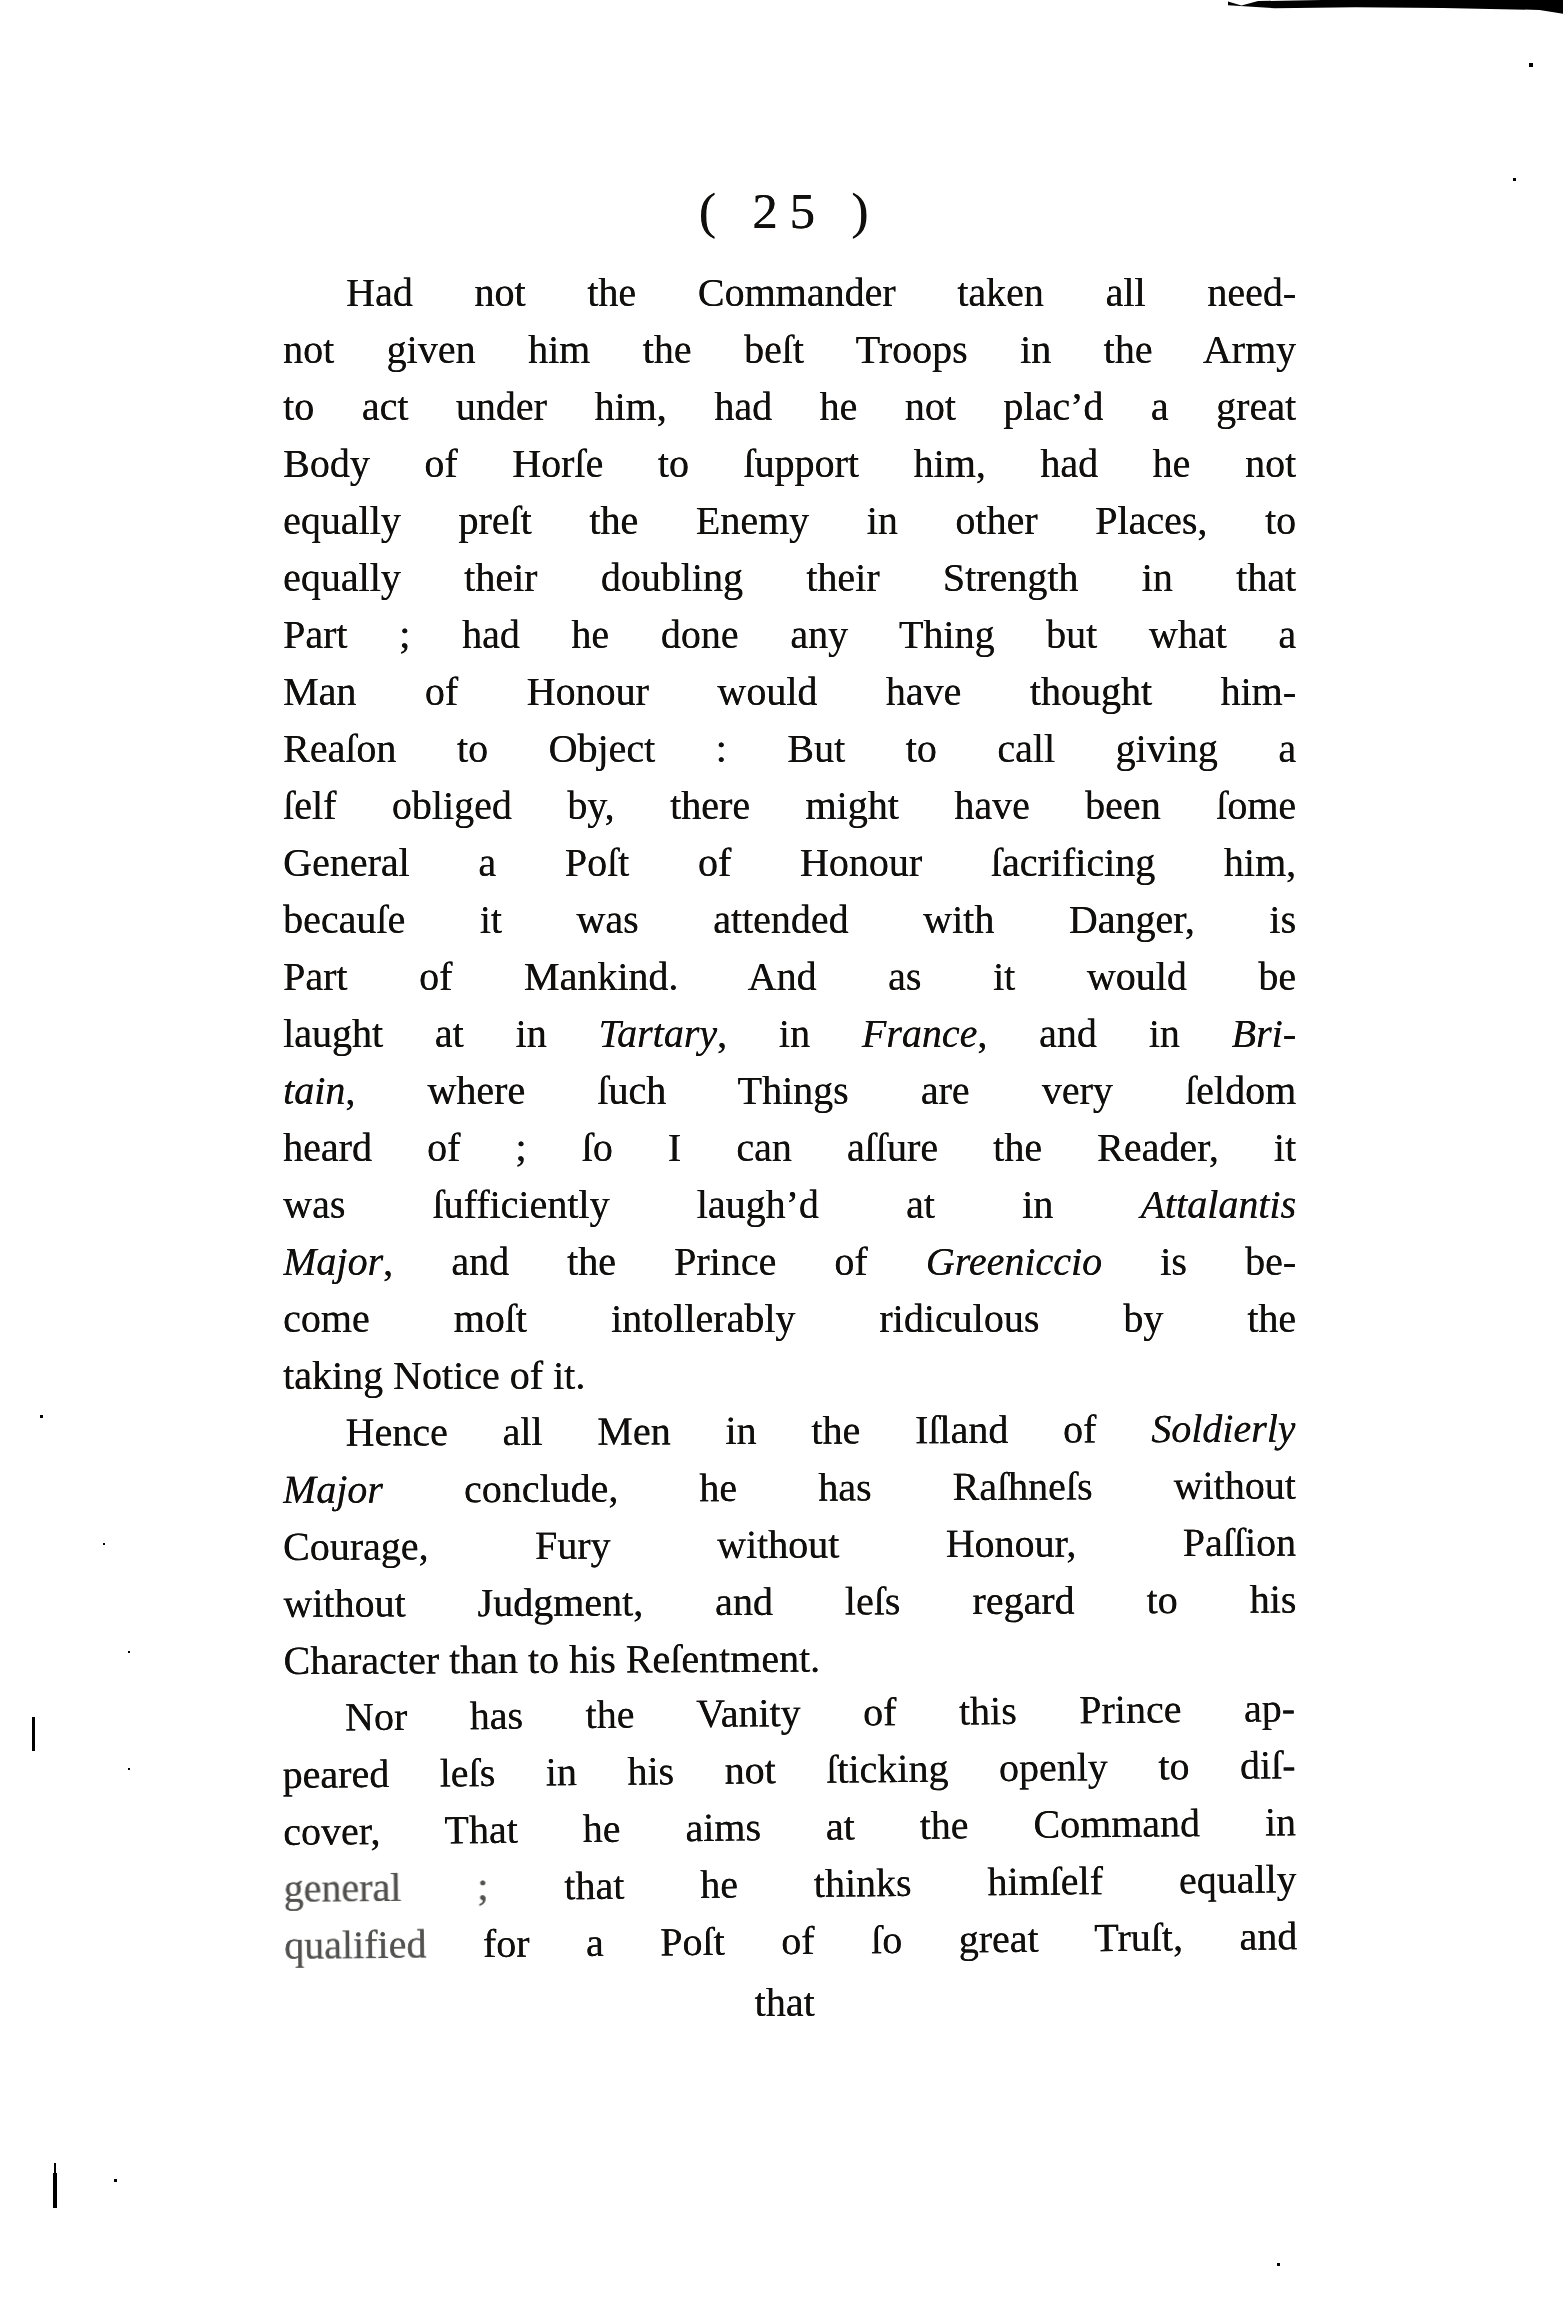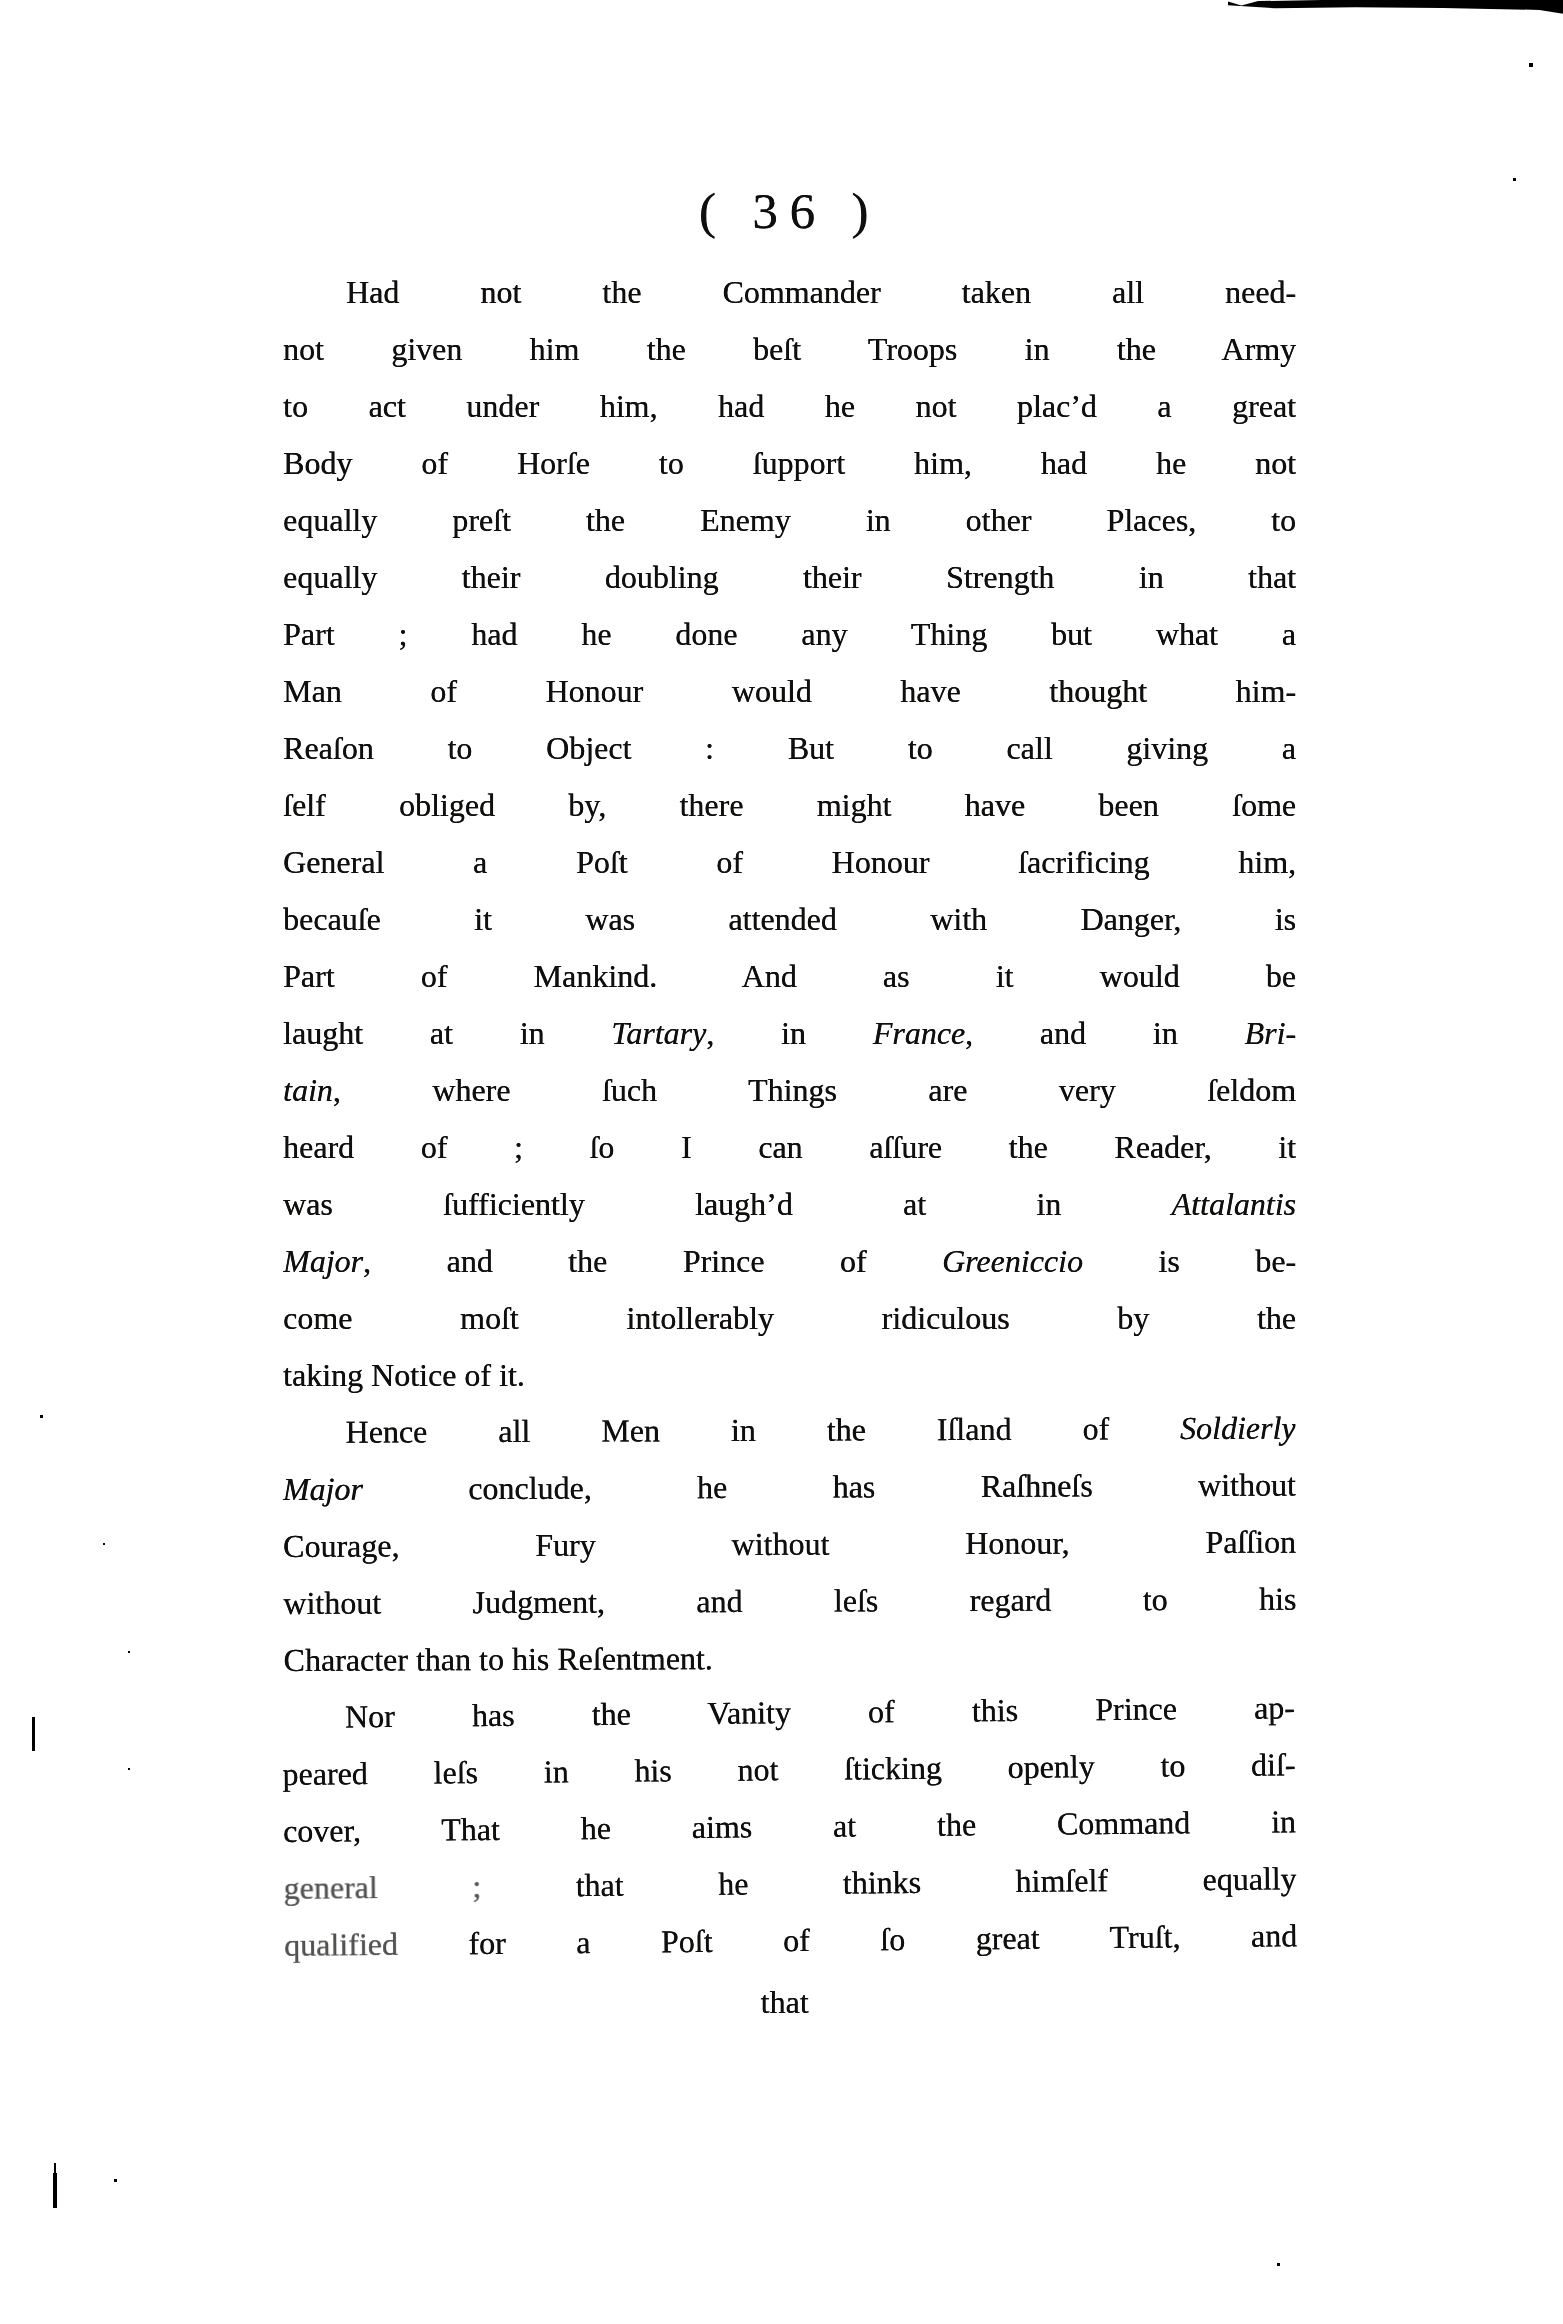--- a/index.html
+++ b/index.html
@@ -36,21 +36,21 @@
     font-size: 51px;
     letter-spacing: 11.8px;
     line-height: 69px;
     text-shadow: 0.3px 0 currentColor;
   }
   .column {
     position: absolute;
     left: 283px;
     top: 264px;
     width: 1013px;
-    font-size: 32px;
+    font-size: 40px;
     text-shadow: 0.3px 0 currentColor;
   }
   .para { margin: 0; }
   .para-2 { transform: rotate(-0.25deg); transform-origin: left center; }
   .para-3 { transform: rotate(-0.55deg); transform-origin: left center; }
   .line {
     height: 57px;
     line-height: 57px;
     text-align: justify;
     text-align-last: justify;
@@ -75,21 +75,21 @@
     background: #000;
   }
 </style>
 </head>
 <body>
 
 <div class="page">
 
   <div class="edge-bar"></div>
 
-  <div class="header">( 36 )</div>
+  <div class="header">( 25 )</div>
 
   <div class="column">
     <div id="text-block">
         <div class="para para-1">
           <div class="line indent"><span class="">Had not the Commander taken all need-</span></div>
           <div class="line"><span class="">not given him the beſt Troops in the Army</span></div>
           <div class="line"><span class="">to act under him, had he not plac’d a great</span></div>
           <div class="line"><span class="">Body of Horſe to ſupport him, had he not</span></div>
           <div class="line"><span class="">equally preſt the Enemy in other Places, to</span></div>
           <div class="line"><span class="">equally their doubling their Strength in that</span></div>

